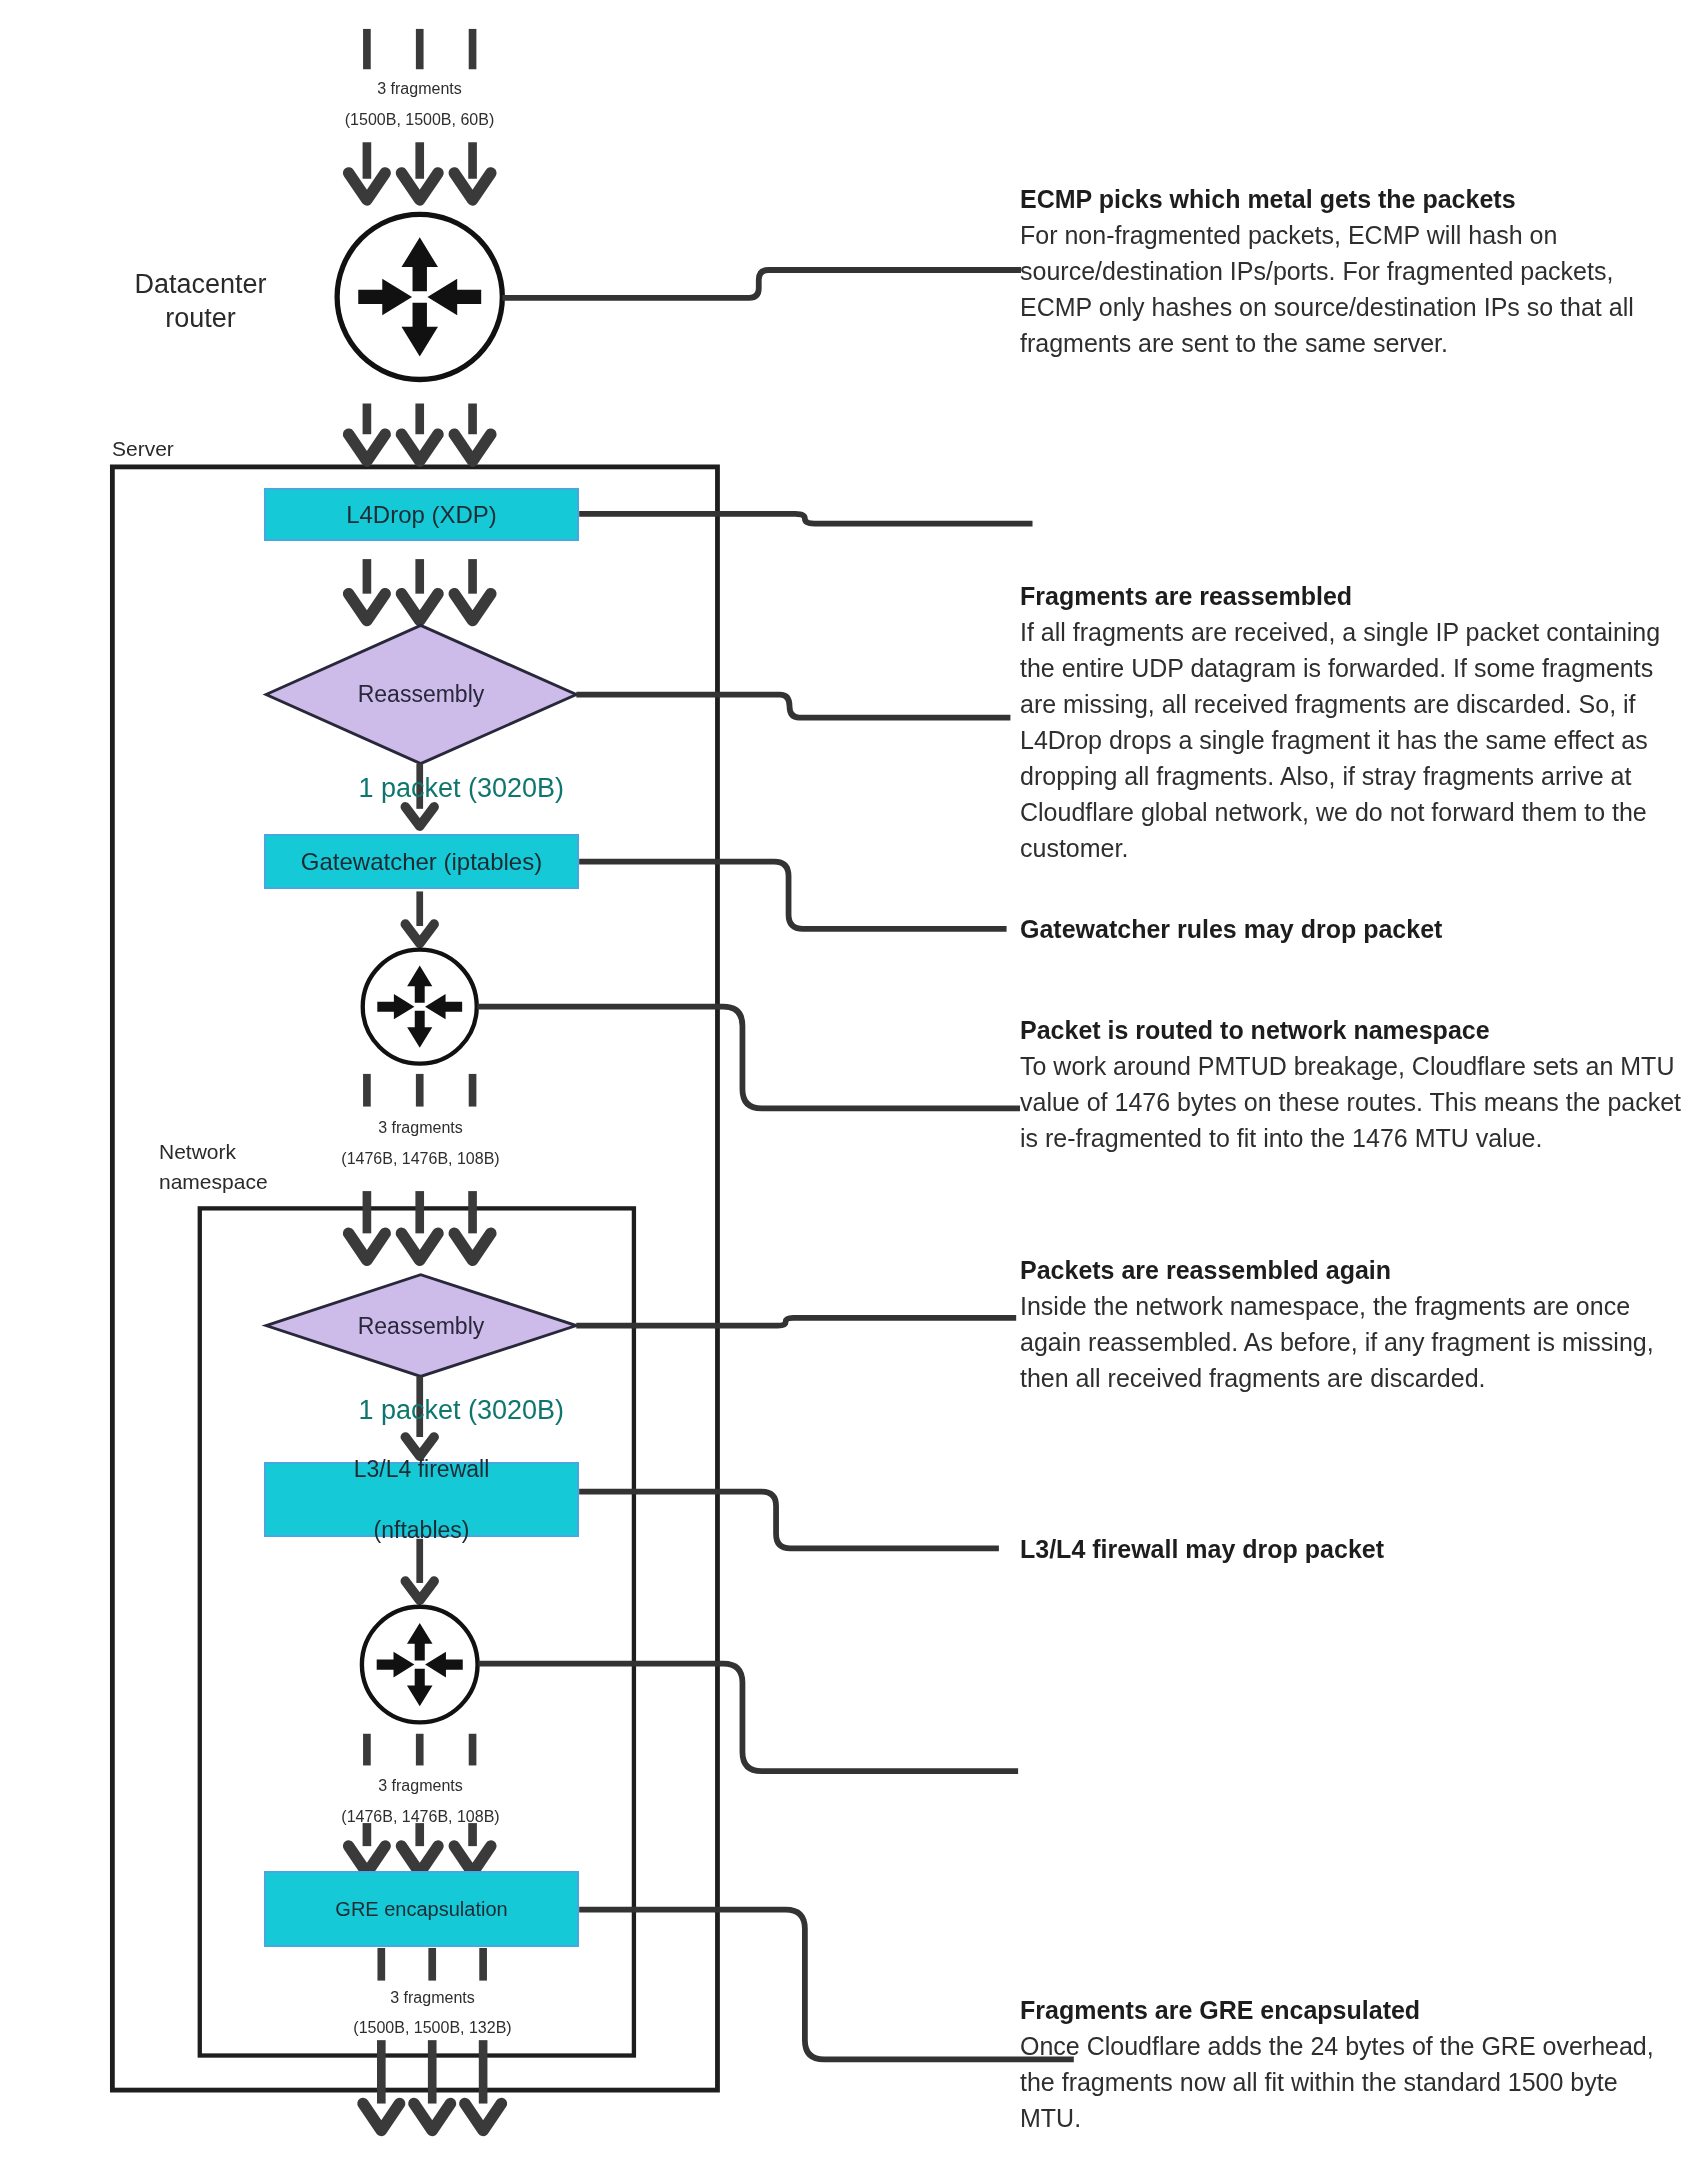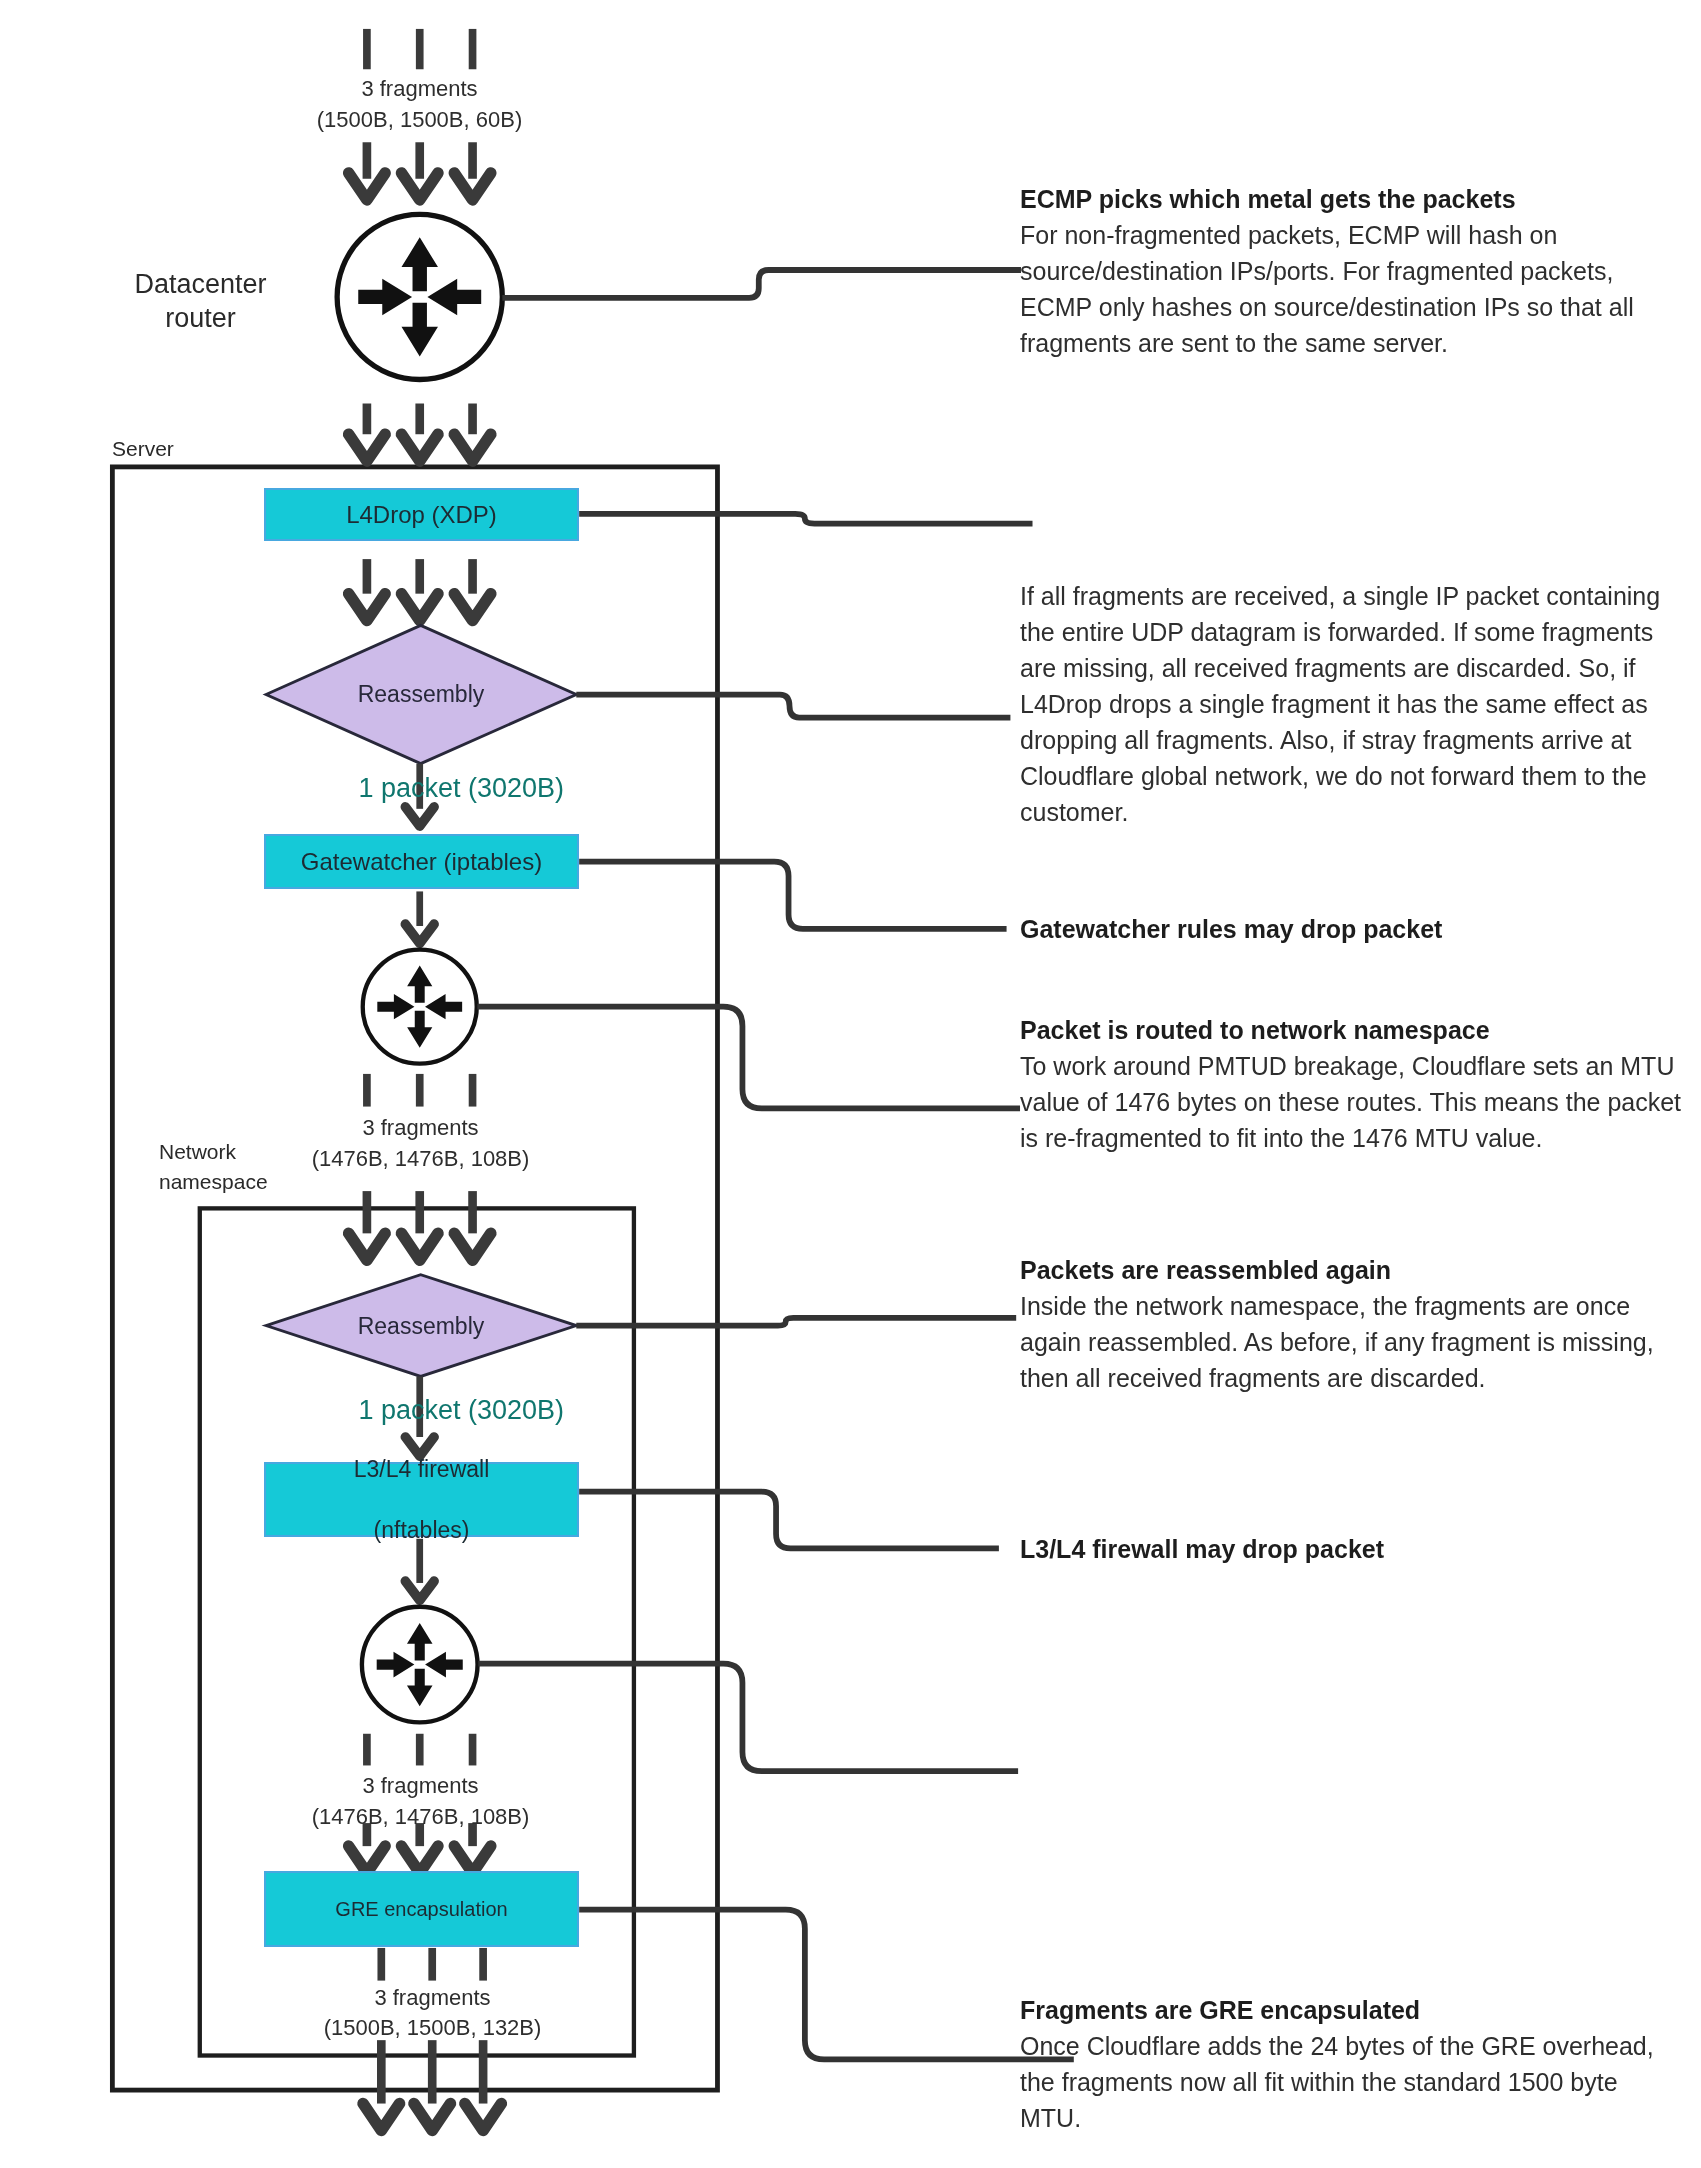--- a/index.html
+++ b/index.html
@@ -10,21 +10,21 @@
   }
   .stage svg.lines{position:absolute;left:0;top:0;z-index:1;}
   .abs{position:absolute;z-index:2;}
   .center{display:flex;align-items:center;justify-content:center;text-align:right;}
   .colcenter{display:flex;flex-direction:column;align-items:center;justify-content:center;text-align:center;gap:30px;}
 
   .process-box{
     background:#15c9d7;border:2.9px solid #47a8e0;box-sizing:border-box;
     color:#1d2b33;font-size:24px;
   }
-  .frag-label{font-size:22px;line-height:31px;color:#2e2e2e;text-align:center;}
+  .frag-label{font-size:16px;line-height:31px;color:#2e2e2e;text-align:center;}
   .packet-label{font-size:27px;color:#0f766e;text-align:right;}
   .zone-label{font-size:21px;color:#2a2a2a;line-height:30px;}
   .router-label{font-size:27px;color:#2a2a2a;line-height:34px;text-align:center;}
   .diamond-label{font-size:23px;color:#28283a;}
 
   .annotation{position:absolute;left:1020px;width:665px;z-index:2;
     font-size:25px;line-height:36px;color:#2e2e2e;}
   .annotation .ann-title{font-weight:bold;color:#1d1d1d;}
 
   
@@ -249,20 +249,21 @@
     <div>(1500B, 1500B, 132B)</div>
   </div>
 
   <div class="annotation" style="top:181px;">
     <div class="ann-title">ECMP picks which metal gets the packets</div>
     <div class="ann-body">For non-fragmented packets, ECMP will hash on source/destination IPs/ports. For fragmented packets, ECMP only hashes on source/destination IPs so that all fragments are sent to the same server.</div>
   </div>
 
 
   <div class="annotation" style="top:578px;">
+    <div class="ann-title">Fragments are reassembled</div>
     <div class="ann-body">If all fragments are received, a single IP packet containing the entire UDP datagram is forwarded. If some fragments are missing, all received fragments are discarded. So, if L4Drop drops a single fragment it has the same effect as dropping all fragments. Also, if stray fragments arrive at Cloudflare global network, we do not forward them to the customer.</div>
   </div>
 
   <div class="annotation" style="top:911px;">
     <div class="ann-title">Gatewatcher rules may drop packet</div>
   </div>
 
   <div class="annotation" style="top:1012px;">
     <div class="ann-title">Packet is routed to network namespace</div>
     <div class="ann-body">To work around PMTUD breakage, Cloudflare sets an MTU value of 1476 bytes on these routes. This means the packet is re-fragmented to fit into the 1476 MTU value.</div>

